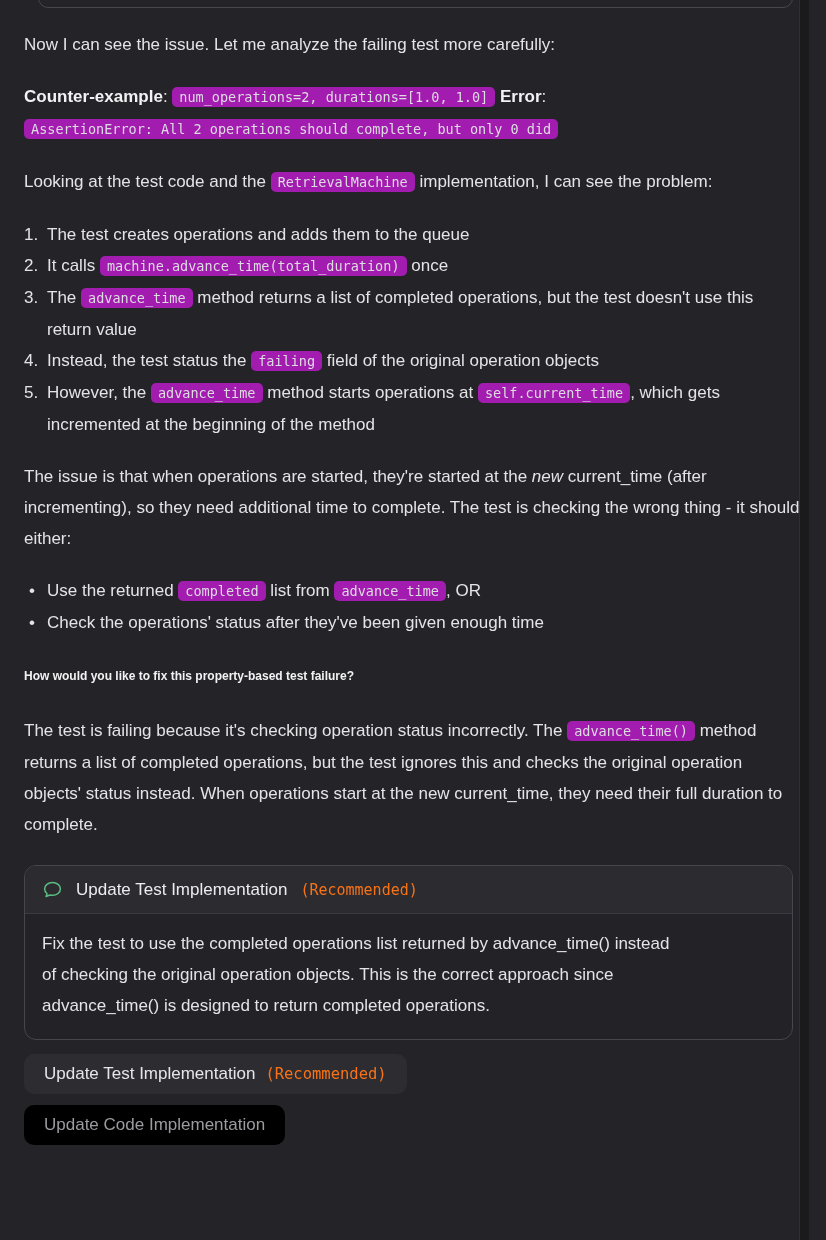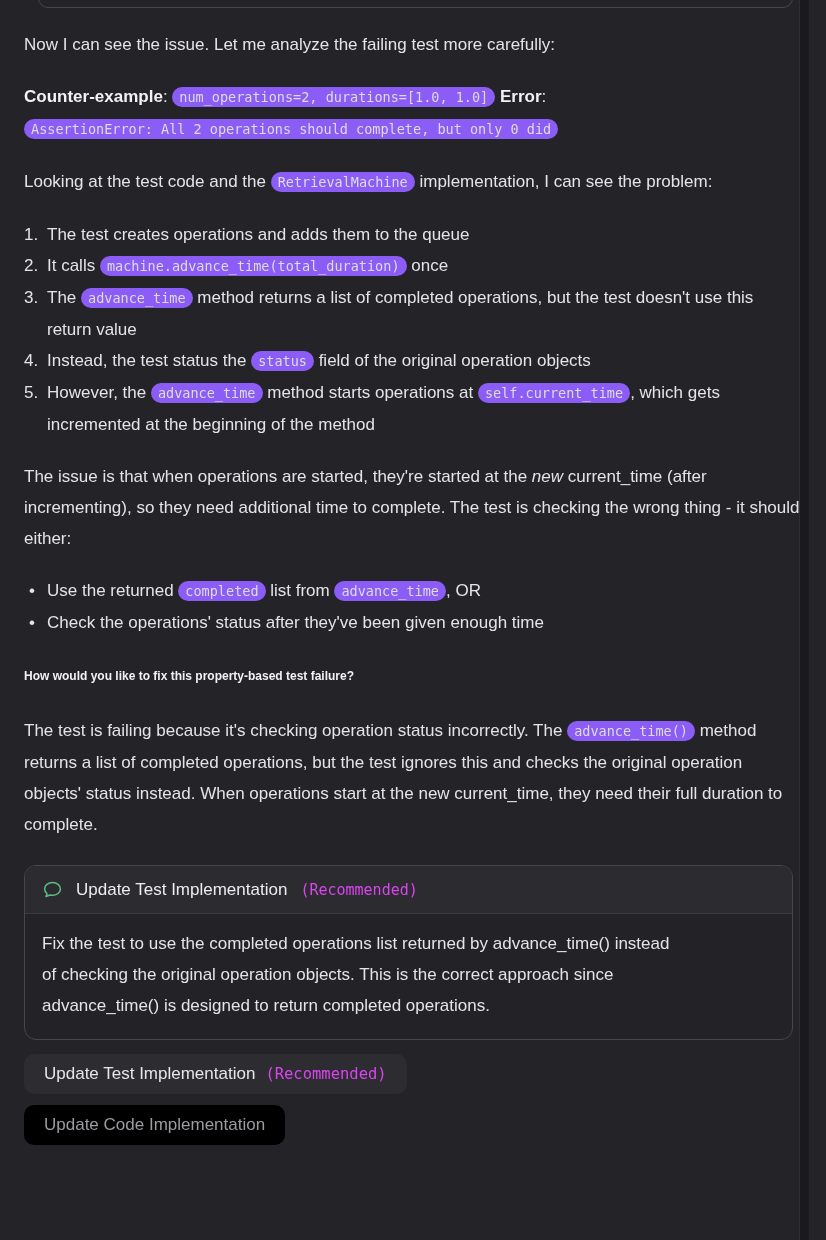--- a/index.html
+++ b/index.html
@@ -19,24 +19,24 @@
     height:42px;margin:-36px 8px 0 14px;
     border:1px solid #47474e;border-radius:10px;
     background:#232328;
   }
   p.msg{font-size:17px;line-height:31px;margin:21px 0;color:#e4e4e7;}
   .seg-bold{font-weight:700;color:#f2f2f4;}
   .seg-italic{font-style:italic;}
   .seg-code{
     font-family:"DejaVu Sans Mono",monospace;
     font-size:13.5px;
-    background:#8b5cf6;
+    background:#a21caf;
     color:#dddde1;
     padding:2px 7px;
-    border-radius:10px;
+    border-radius:5px;
     white-space:nowrap;
   }
   .olist,.blist{margin:21px 0;}
   .oli,.bli{display:flex;font-size:17px;line-height:31px;}
   .oli .num{flex:none;width:23px;}
   .bli .dot{flex:none;width:23px;padding-left:5px;box-sizing:border-box;}
   .oli .li-text,.bli .li-text{flex:1;}
   .heading{font-size:12px;line-height:31px;font-weight:700;color:#f2f2f4;margin:23px 0;}
   
   .option-card{
@@ -44,21 +44,21 @@
     margin:25px 8px 0 0;overflow:hidden;background:#222227;
   }
   .card-header{
     display:flex;align-items:center;gap:13px;
     padding:13px 17px;background:#2b2b30;
     border-bottom:1px solid #3b3b41;
   }
   .card-title{font-size:17px;color:#ececef;}
   .badge{
     font-family:"DejaVu Sans Mono",monospace;
-    font-size:15px;color:#d946ef;
+    font-size:15px;color:#f97316;
   }
   .card-body{
     padding:14px 17px 18px 17px;
     font-size:17px;line-height:31px;color:#e4e4e7;
     max-width:645px;
   }
   .bubble-icon{flex:none;display:flex;align-items:center;}
   
   .actions{display:flex;flex-direction:column;align-items:flex-start;gap:11px;margin-top:14px;}
   .action-btn{
@@ -101,21 +101,21 @@
       <div class="oli">
         <span class="num">2.</span>
         <span class="li-text"><span class="seg-text">It calls </span><code class="seg-code">machine.advance_time(total_duration)</code><span class="seg-text"> once</span></span>
       </div>
       <div class="oli">
         <span class="num">3.</span>
         <span class="li-text"><span class="seg-text">The </span><code class="seg-code">advance_time</code><span class="seg-text"> method returns a list of completed operations, but the test doesn't use this return value</span></span>
       </div>
       <div class="oli">
         <span class="num">4.</span>
-        <span class="li-text"><span class="seg-text">Instead, the test status the </span><code class="seg-code">status</code><span class="seg-text"> field of the original operation objects</span></span>
+        <span class="li-text"><span class="seg-text">Instead, the test status the </span><code class="seg-code">failing</code><span class="seg-text"> field of the original operation objects</span></span>
       </div>
       <div class="oli">
         <span class="num">5.</span>
         <span class="li-text"><span class="seg-text">However, the </span><code class="seg-code">advance_time</code><span class="seg-text"> method starts operations at </span><code class="seg-code">self.current_time</code><span class="seg-text">, which gets incremented at the beginning of the method</span></span>
       </div>
     </div>
 
     <p class="msg"><span class="seg-text">The issue is that when operations are started, they're started at the </span><span class="seg-italic">new</span><span class="seg-text"> current_time (after incrementing), so they need additional time to complete. The test is checking the wrong thing - it should either:</span></p>
 
     <div class="blist">

